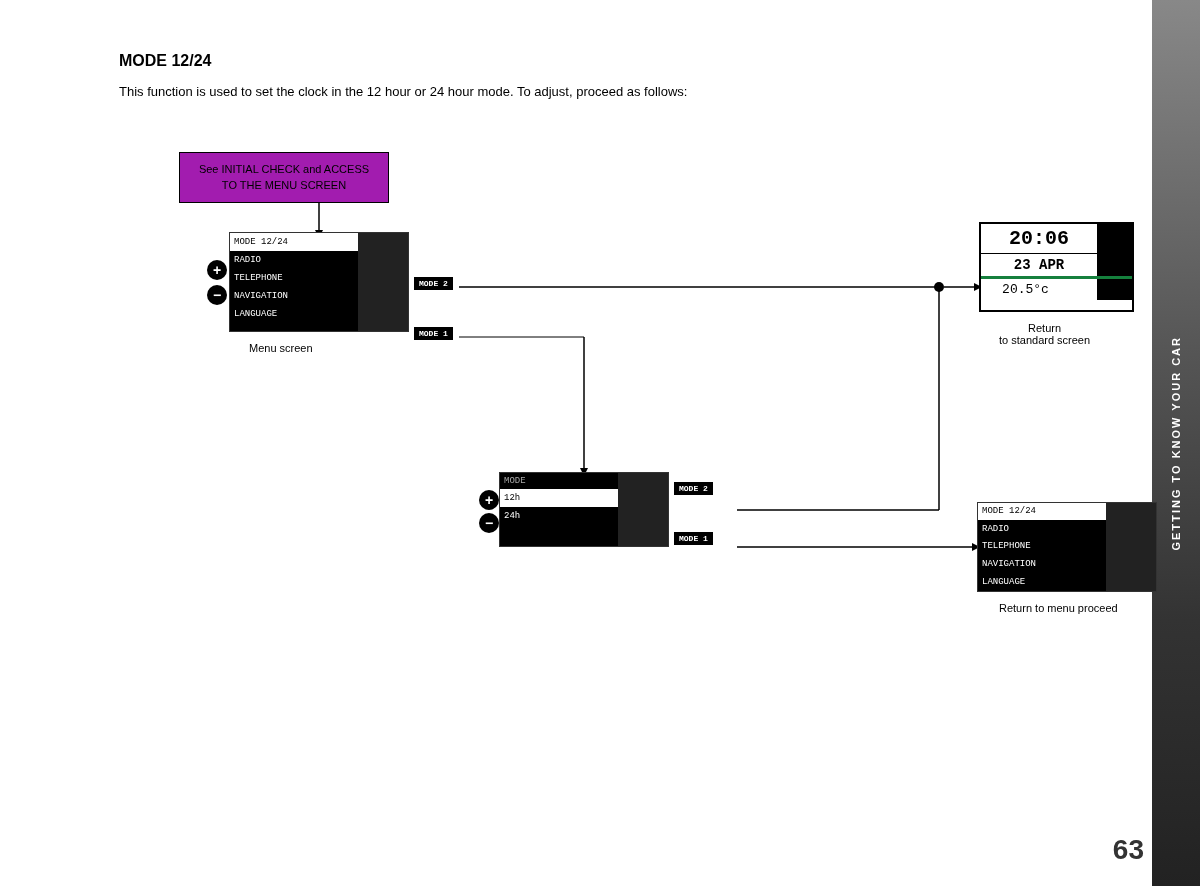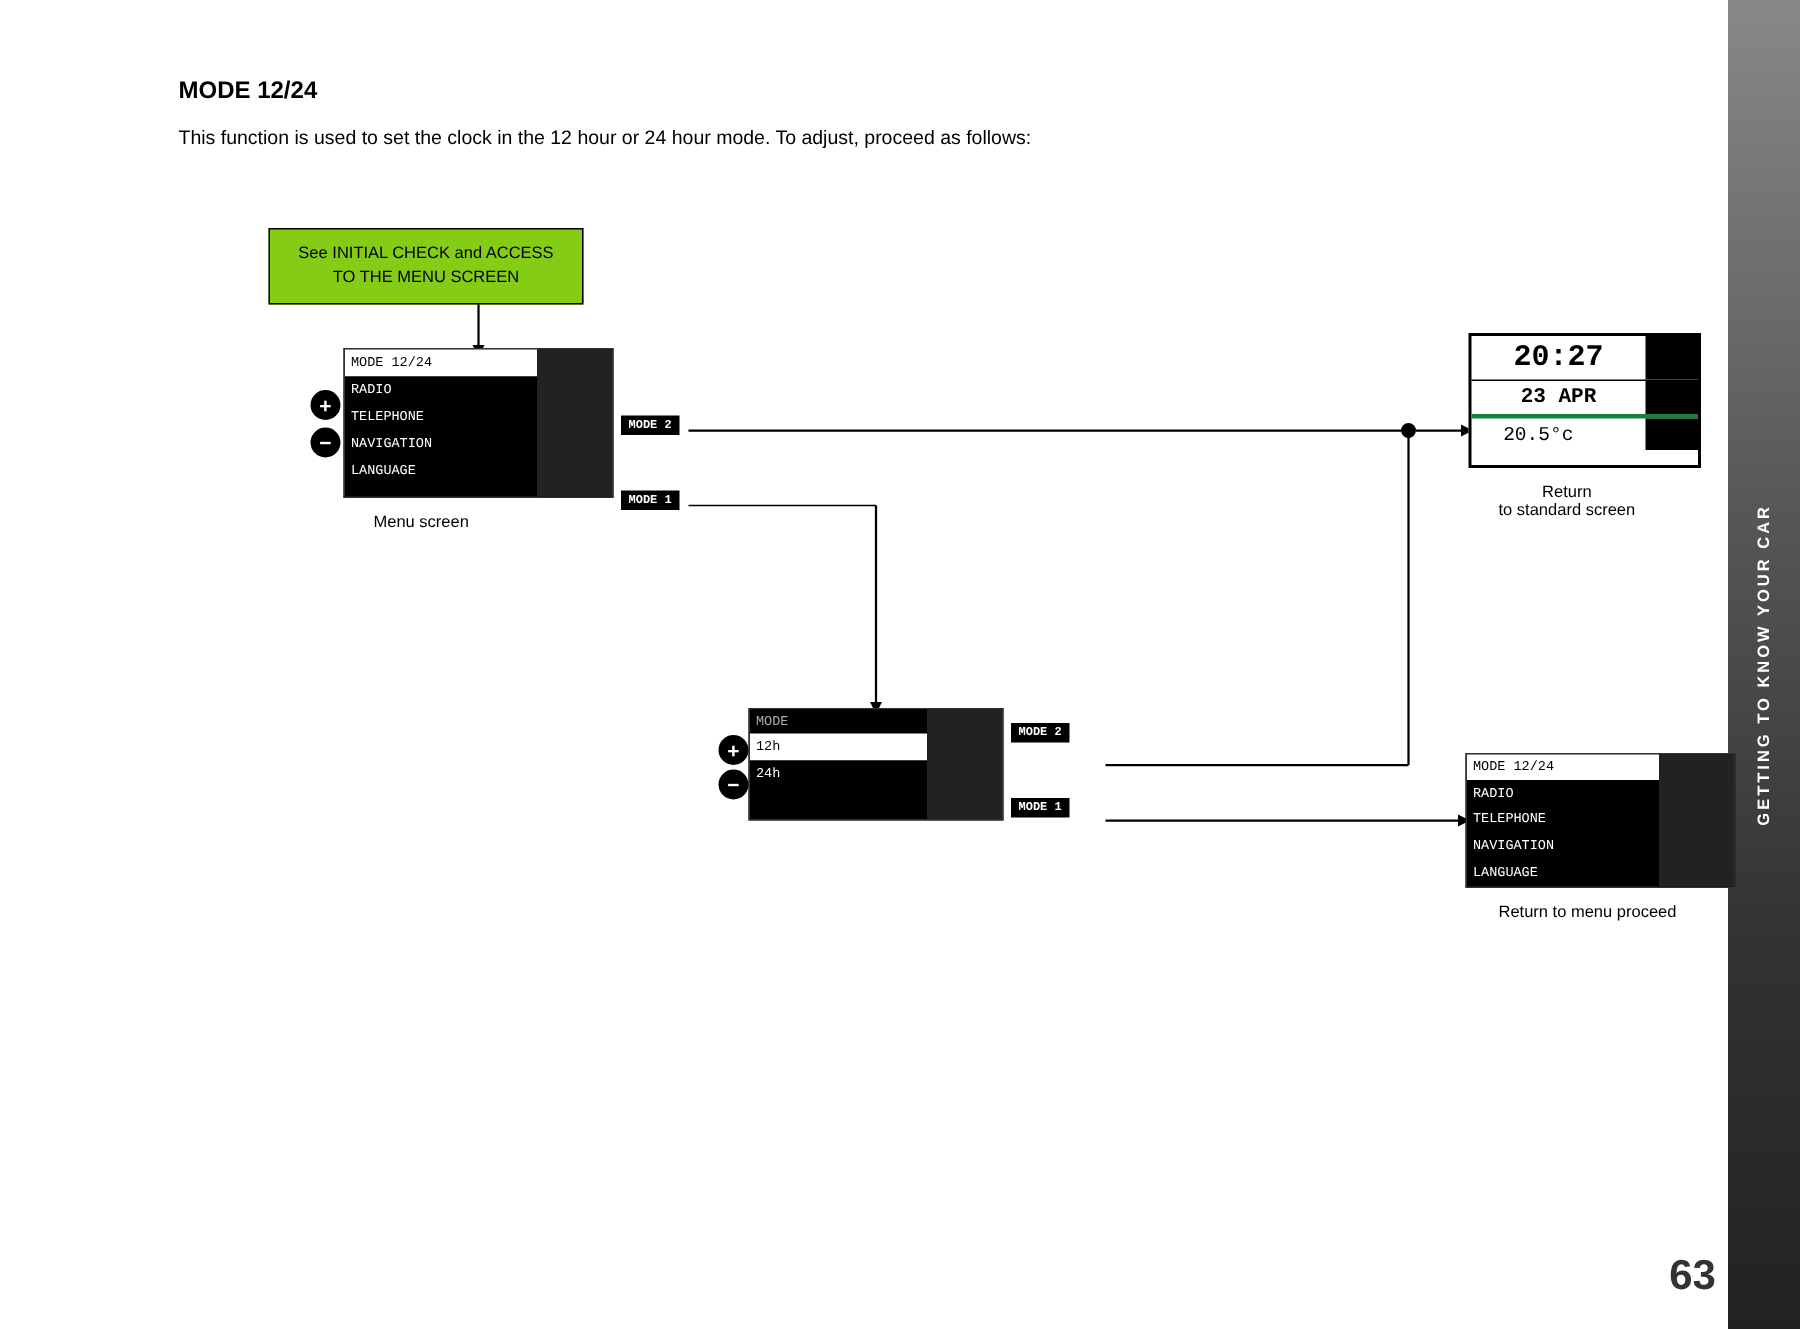--- a/index.html
+++ b/index.html
@@ -82,21 +82,21 @@
     .callout-box {
       position: absolute;
       left: 60px;
       top: 20px;
       width: 210px;
       border: 1px solid #000;
       padding: 8px 10px;
       font-size: 11px;
       line-height: 1.5;
       text-align: center;
-      background: #84cc16;
+      background: #a21caf;
     }
 
     
     .screen {
       position: absolute;
       background: #000;
       border: 1px solid #333;
     }
 
     .screen-menu {
@@ -282,21 +282,21 @@
     <div class="pm-btn" style="left:360px; top:358px;">+</div>
 
     <div class="pm-btn" style="left:360px; top:381px;">−</div>
 
     <div class="mode-btn" style="left:555px; top:350px;">MODE 2</div>
 
     <div class="mode-btn" style="left:555px; top:400px;">MODE 1</div>
 
     <div style="position:absolute; left:860px; top:90px; width:155px; height:90px; background:#fff; border:2px solid #000;">
       <div style="display:flex; border-bottom:1px solid #000;">
-        <div style="flex:1; font-family:'Courier New',monospace; font-weight:bold; font-size:20px; padding:3px 6px; text-align:center;">20:27</div>
+        <div style="flex:1; font-family:'Courier New',monospace; font-weight:bold; font-size:20px; padding:3px 6px; text-align:center;">20:06</div>
         <div style="width:35px; background:#000;"></div>
       </div>
       <div style="display:flex; border-bottom:3px solid #15803d;">
         <div style="flex:1; font-family:'Courier New',monospace; font-weight:bold; font-size:14px; padding:3px 6px; text-align:center;">23 APR</div>
         <div style="width:35px; background:#000;"></div>
       </div>
       <div style="display:flex;gap:27px;">
         <div style="flex:1; font-family:'Courier New',monospace; font-size:13px; padding:3px 6px; text-align:center;">20.5°c</div>
         <div style="width:35px; background:#000;"></div>
       </div>

